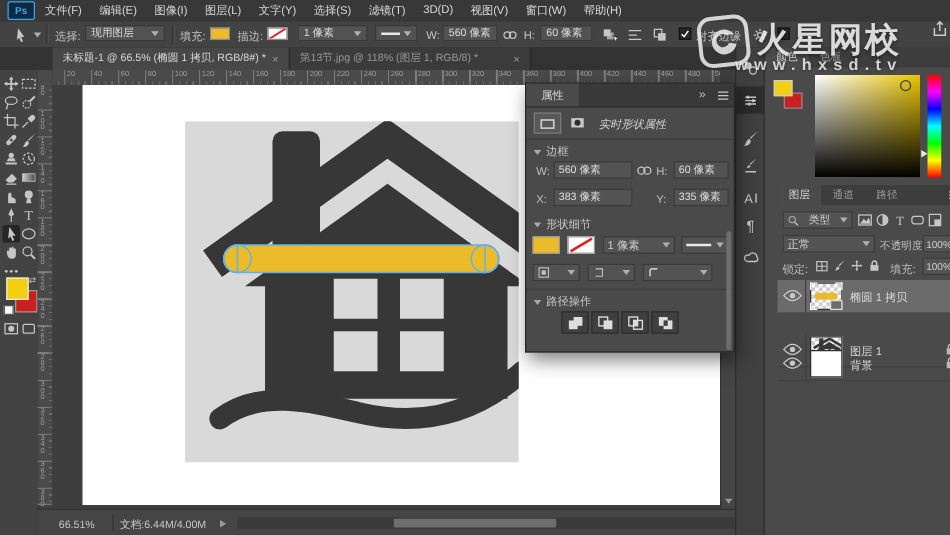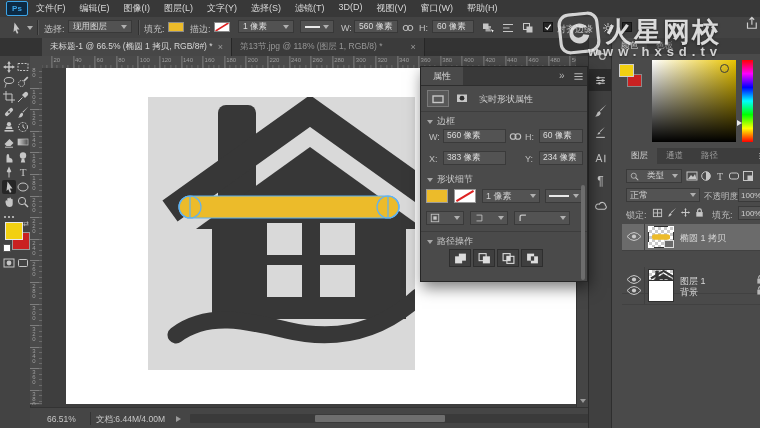--- a/index.html
+++ b/index.html
@@ -514,21 +514,21 @@
           </span>
         </span>
       <span class="abs" style="left:31px;top:5px;width:20px;height:15px;display:flex;align-items:center;justify-content:center;">
           <span class="ic">
             <svg viewBox="0 0 12 12" width="100%" height="100%">
               <rect x="1" y="2.5" width="10" height="7.5" fill="currentColor"></rect>
               <circle cx="6" cy="6.2" r="2.4" fill="#2e2e2e"></circle>
             </svg>
           </span>
         </span>
-      <span class="abs" style="left:58px;top:8px;color:#cfcfcf;">实时形状属性</span>
+      <span class="abs" style="left:58px;top:8px;color:#cfcfcf;font-style:italic;">实时形状属性</span>
       <span class="sec-line" style="top:26px;"></span>
       <span class="sec-hdr" style="top:30px;">
           <span>边框</span>
         </span>
       <span class="plbl" style="left:8px;top:47px;">W:</span>
       <span class="pfield" style="left:22px;top:44px;width:63px;">
           <span>560 像素</span>
         </span>
       <span class="abs ic" style="left:88px;top:45px;width:13px;height:13px;">
           <svg viewBox="0 0 12 12" width="100%" height="100%">
@@ -539,21 +539,21 @@
       <span class="plbl" style="left:104px;top:47px;">H:</span>
       <span class="pfield" style="left:118px;top:44px;width:44px;">
           <span>60 像素</span>
         </span>
       <span class="plbl" style="left:8px;top:69px;">X:</span>
       <span class="pfield" style="left:22px;top:66px;width:63px;">
           <span>383 像素</span>
         </span>
       <span class="plbl" style="left:104px;top:69px;">Y:</span>
       <span class="pfield" style="left:118px;top:66px;width:44px;">
-          <span>234 像素</span>
+          <span>335 像素</span>
         </span>
       <span class="sec-hdr" style="top:88px;">
           <span>形状细节</span>
         </span>
       <span class="pswatch" style="left:5px;top:104px;background:#ecbb2a;"></span>
       <span class="pswatch" style="left:33px;top:104px;background:#fff;overflow:hidden;"><svg viewBox="0 0 22 14" width="100%" height="100%">
             <line x1="1" y1="13" x2="21" y2="1" stroke="#d22" stroke-width="2.4"></line>
           </svg></span>
       <span class="pdd" style="left:61px;top:104px;width:58px;">
           <span>1 像素</span>

